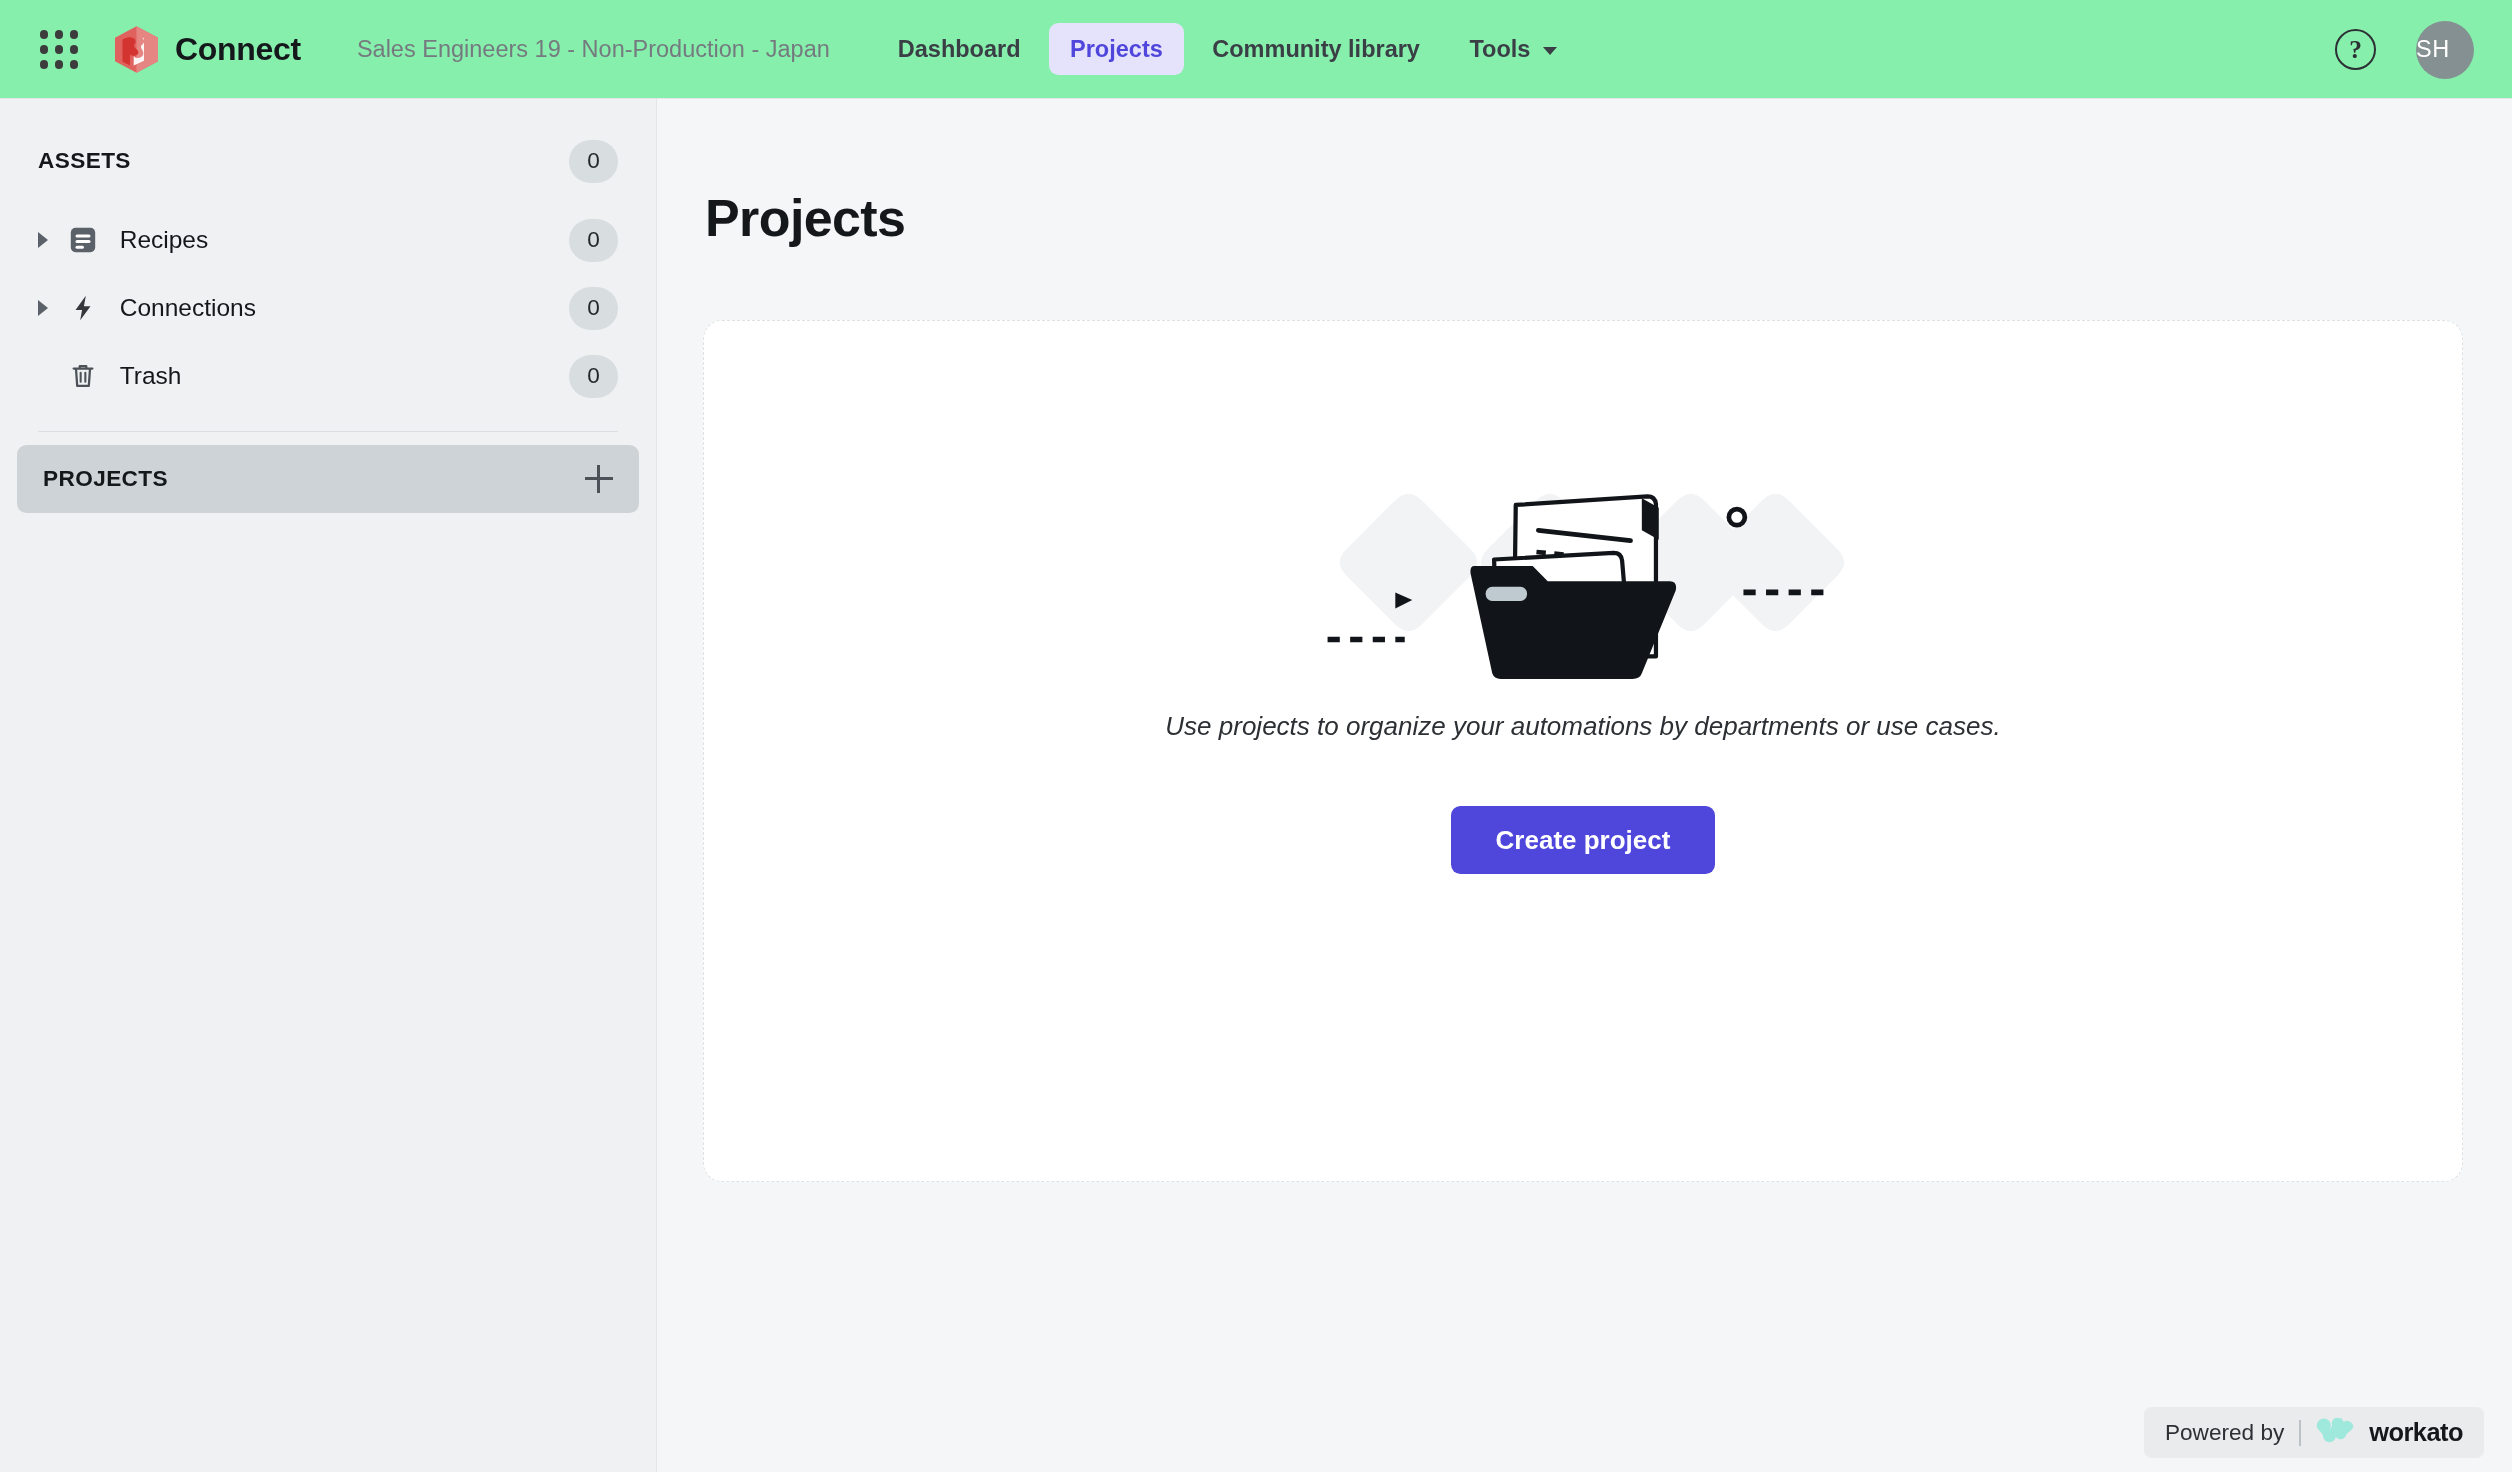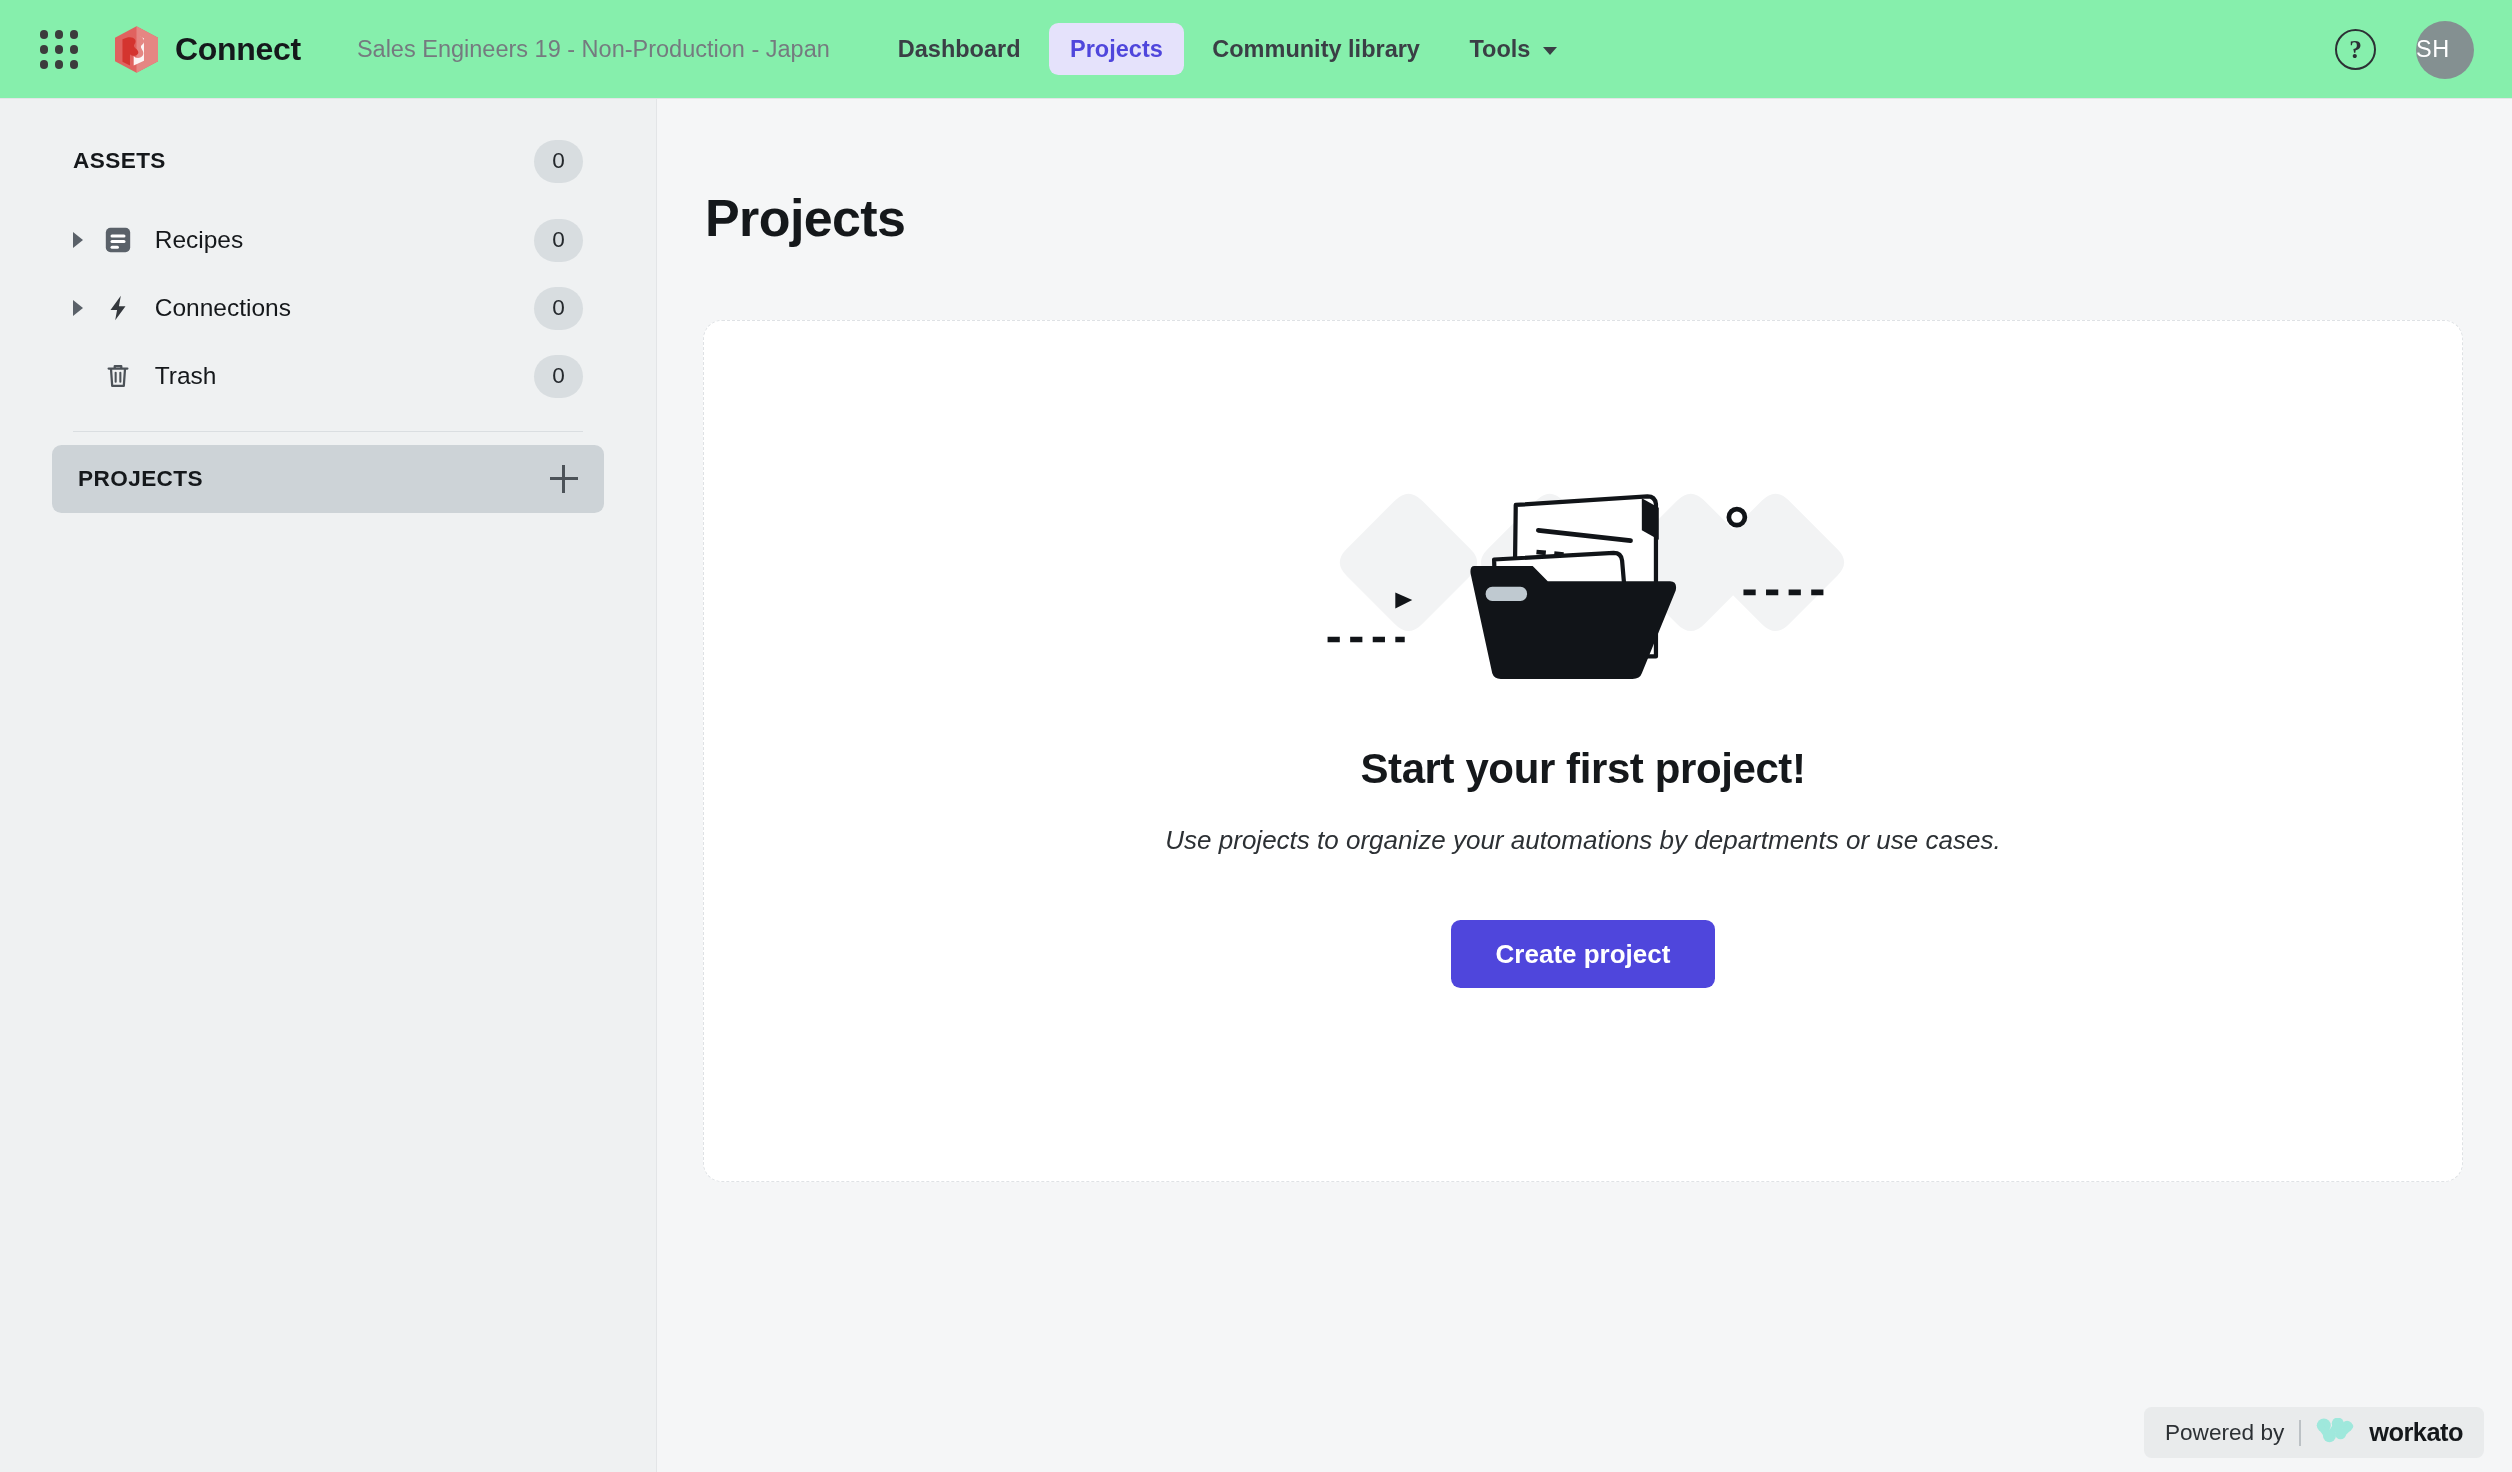--- a/index.html
+++ b/index.html
@@ -72,21 +72,21 @@
     display: flex; align-items: center; 
     font-size: 23.5px; letter-spacing: 0.5px; cursor: pointer;
   }
 
   
   .sidebar {
     position: absolute; top: 99px; left: 0;
     width: 657px; height: 1374px;
     background: #EFF1F2;
     border-right: 0.9px solid #E3E5E7;
-    padding: 0 73px;
+    padding: 0 38px;
   }
   .side-row {
     display: flex; align-items: center;
     height: 68px; cursor: pointer;
   }
   .side-row.section { margin-top: 28px; }
   .side-title { font-size: 22.6px; font-weight: 700; color: #15181B; letter-spacing: 0.4px; }
   .side-label { font-size: 24.5px; color: #15181B; }
   .spacer { flex: 1; }
   .badge {
@@ -308,21 +308,20 @@
           <path d="M362 28 L380 38 L380 72 L362 62 Z" fill="#111418"></path>
 
           <path d="M205 93 L332 86 Q340 86 341 94 L350 200 L208 200 Z" fill="#FFFFFF" stroke="#111418" stroke-width="4.5" stroke-linejoin="round"></path>
 
           <path d="M184 100 L246 100 L262 116 L392 116 Q400 116 398 126 L362 214 Q360 220 352 220 L212 220 Q205 220 203 214 L180 108 Q179 100 184 100 Z" fill="#111418"></path>
           <rect x="196" y="122" width="44" height="15" rx="7" fill="#BFC9D0"></rect>
         </g>
       </svg>
     </div>
 
-    <div class="empty-title">Start your first project!</div>
     <div class="empty-sub">Use projects to organize your automations by departments or use cases.</div>
     <button class="create-btn">Create project</button>
   </section>
 
   <div class="powered">
     <span class="powered-text">Powered by</span>
     <span class="powered-sep"></span>
     <span>
       <svg width="38" height="26" viewBox="0 0 40 28">
         <circle cx="8" cy="8" r="7.5" fill="#9FE8DC"></circle>

